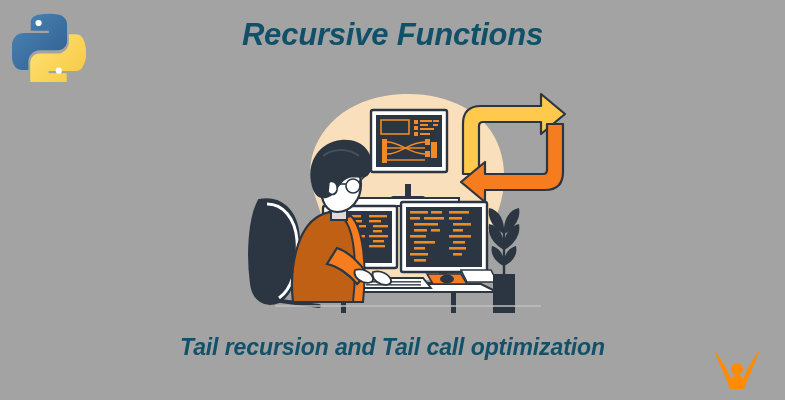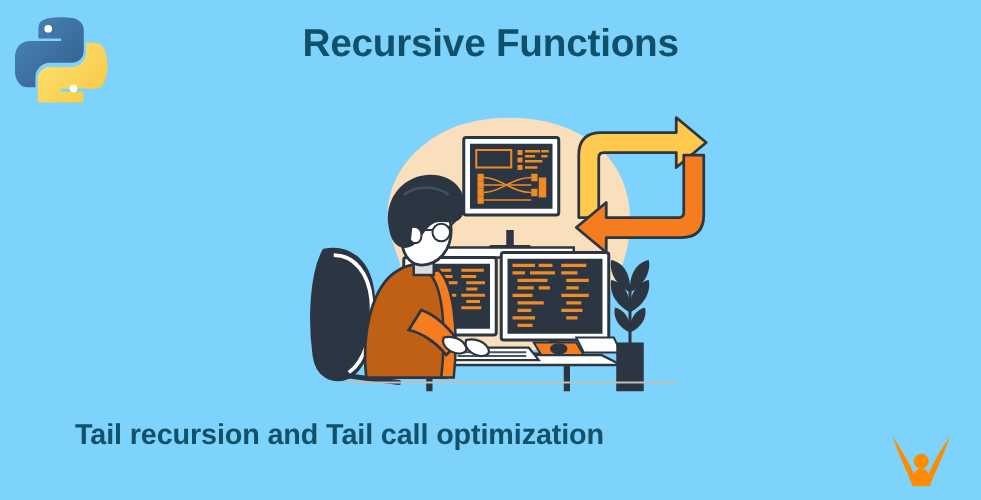--- a/index.html
+++ b/index.html
@@ -13,21 +13,22 @@
     position: relative;
     overflow: hidden;
     font-family: "Liberation Sans", sans-serif;
   }
 
   #slide {
     position: absolute;
     left: 0; top: 0;
     width: 785px;
     height: 400px;
-    background: #7dd3fc;
+    background: #a3a3a3;
+    font-style: italic;
   }
 
   
   #python-logo {
     position: absolute;
     left: 12px;
     top: 8px;
     width: 74px;
     height: 74px;
   }
@@ -46,21 +47,21 @@
     line-height: 1.1;
     white-space: nowrap;
   }
 
   
   #subtitle {
     position: absolute;
     left: 60px;
     top: 334px;
     width: 665px;
-    text-align: left;
+    text-align: center;
     font-size: 23px;
     font-weight: bold;
     letter-spacing: -0.1px;
     color: #115169;
     white-space: nowrap;
   }
 
   
   #illustration {
     position: absolute;

